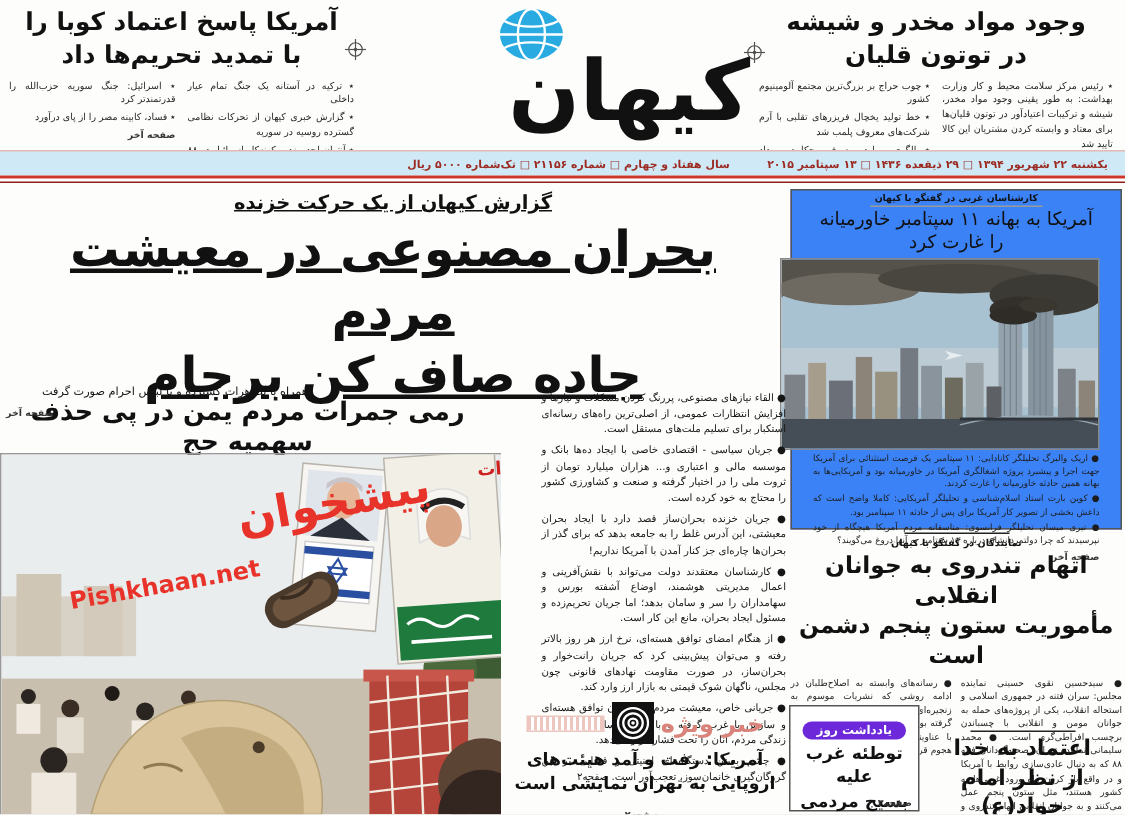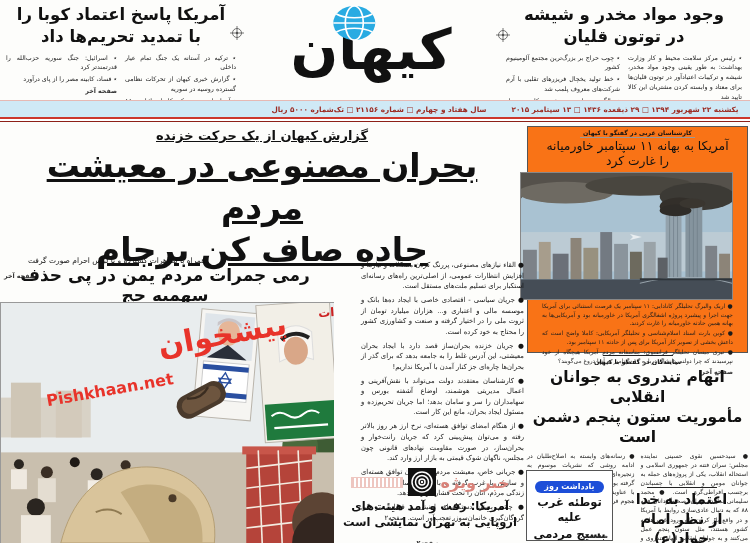--- a/index.html
+++ b/index.html
@@ -11,40 +11,40 @@
   .story { position:absolute; top:2px; text-align:center; }
   .story-tr { right:2px; width:248px; }
   .story-tl { left:0; width:242px; }
   .story h2 { font-size:16.5px; font-weight:bold; line-height:1.32; padding:2px 14px 3px; }
   .mini { column-count:2; column-gap:8px; font-size:6.3px; line-height:1.55; text-align:justify; padding:2px 6px 0; color:#1c1c1c; }
   .mini p { margin:0 0 2px; }
   .pg { font-size:6.3px; color:#333; font-weight:bold; }
 
   .masthead { position:absolute; right:250px; top:0; width:258px; height:99px; text-align:center; }
   .globe { position:absolute; top:5px; left:50%; transform:translateX(-88%); }
-  .logo-title { font-size:56px; font-weight:bold; margin-top:22px; line-height:1; letter-spacing:-1px; }
+  .logo-title { font-size:56px; font-weight:bold; margin-top:34px; line-height:1; letter-spacing:-1px;text-align:right; }
 
   .regmark { position:absolute; opacity:.85; }
   .rm1 { left:230px; top:26px; }
   .rm2 { left:496px; top:28px; }
 
   .strips { position:absolute; top:100px; left:0; right:0; height:17px; display:flex; direction:rtl; background:#cfe9f6; border-top:1px solid #e6b9b4; }
   .strip { font-size:7.3px; font-weight:bold; color:#9c2b23; display:flex; align-items:center; justify-content:center; }
   .strip-date { width:250px; }
   .strip-pages { width:258px; }
   .strip-issue { width:242px; }
   .red-rule { position:absolute; top:117px; left:0; right:0; height:5px; border-top:2.5px solid #cc372c; border-bottom:1px solid #8e2018; background:#fff; }
 
   
   .lead { position:absolute; left:0; top:124px; width:524px; text-align:center;text-decoration:underline; }
   .lead .kicker { font-size:13px; font-weight:bold; margin:4px 0 2px; }
   .lead h1 { font-size:33px; font-weight:bold; line-height:1.28; letter-spacing:-1px; }
 
   
-  .sept11 { position:absolute; right:2px; top:126px; width:221px; height:227px; border:1px solid #555; padding:2px 14px; background:#f97316; }
+  .sept11 { position:absolute; right:2px; top:126px; width:221px; height:227px; border:1px solid #555; padding:2px 14px; background:#3b82f6; }
   .sept11 .kicker { font-size:6.2px; text-align:center; font-weight:bold; border-bottom:1px solid #999; width:60%; margin:0 auto 1px; padding-bottom:1px; }
   .sept11 h3 { font-size:12.3px; font-weight:normal; text-align:center; line-height:1.25; margin-bottom:2px; }
   .sept11 svg.photo { display:block; width:213px; height:128px; border:1px solid #888; }
   .sept11 .mini2 { font-size:5.9px; line-height:1.5; text-align:justify; margin-top:2px; color:#1c1c1c; }
   .sept11 .mini2 p { margin-bottom:1px; }
 
   
   .yemen-head { position:absolute; left:0; top:256px; width:336px; }
   .yemen-head .kicker { font-size:7.5px; text-align:left; padding-left:28px; direction:rtl; }
   .yemen-head h2 { font-size:17px; font-weight:bold; text-align:center; padding-right:6px; line-height:1.2; }
@@ -67,21 +67,21 @@
   
   .tondravi { position:absolute; right:2px; top:355px; width:221px; text-align:center; }
   .sep-rule { width:70px; border-top:1px solid #222; margin:0 auto 2px; }
   .tondravi .kicker { font-size:6.4px; font-weight:bold; margin-bottom:1px; }
   .tondravi h2 { font-size:15.5px; font-weight:bold; line-height:1.3; }
   .tondravi .cols { display:flex; gap:6px; direction:rtl; margin-top:3px; text-align:justify; }
   .tondravi .cols p { font-size:6.1px; line-height:1.5; width:50%; color:#1c1c1c; margin:0; }
 
   
   .yaddasht { position:absolute; right:137px; top:470px; width:87px; height:71px; border:1px solid #555; text-align:center; padding-top:3px; background:#fff; }
-  .badge { display:inline-block; background:#1d4ed8; color:#fff; font-size:8px; font-weight:bold; border-radius:8px; padding:1px 9px 2px; }
+  .badge { display:inline-block; background:#6d28d9; color:#fff; font-size:8px; font-weight:bold; border-radius:8px; padding:1px 9px 2px; }
   .yaddasht h3 { font-size:11.5px; font-weight:bold; line-height:1.3; margin-top:2px; }
   .yaddasht .pg { position:absolute; bottom:1px; right:4px; }
 
   
   .etemad { position:absolute; right:2px; top:487px; width:133px; text-align:center; }
   .etemad h3 { font-size:14.5px; font-weight:bold; line-height:1.35; }
 </style>
 </head>
 <body>
 

